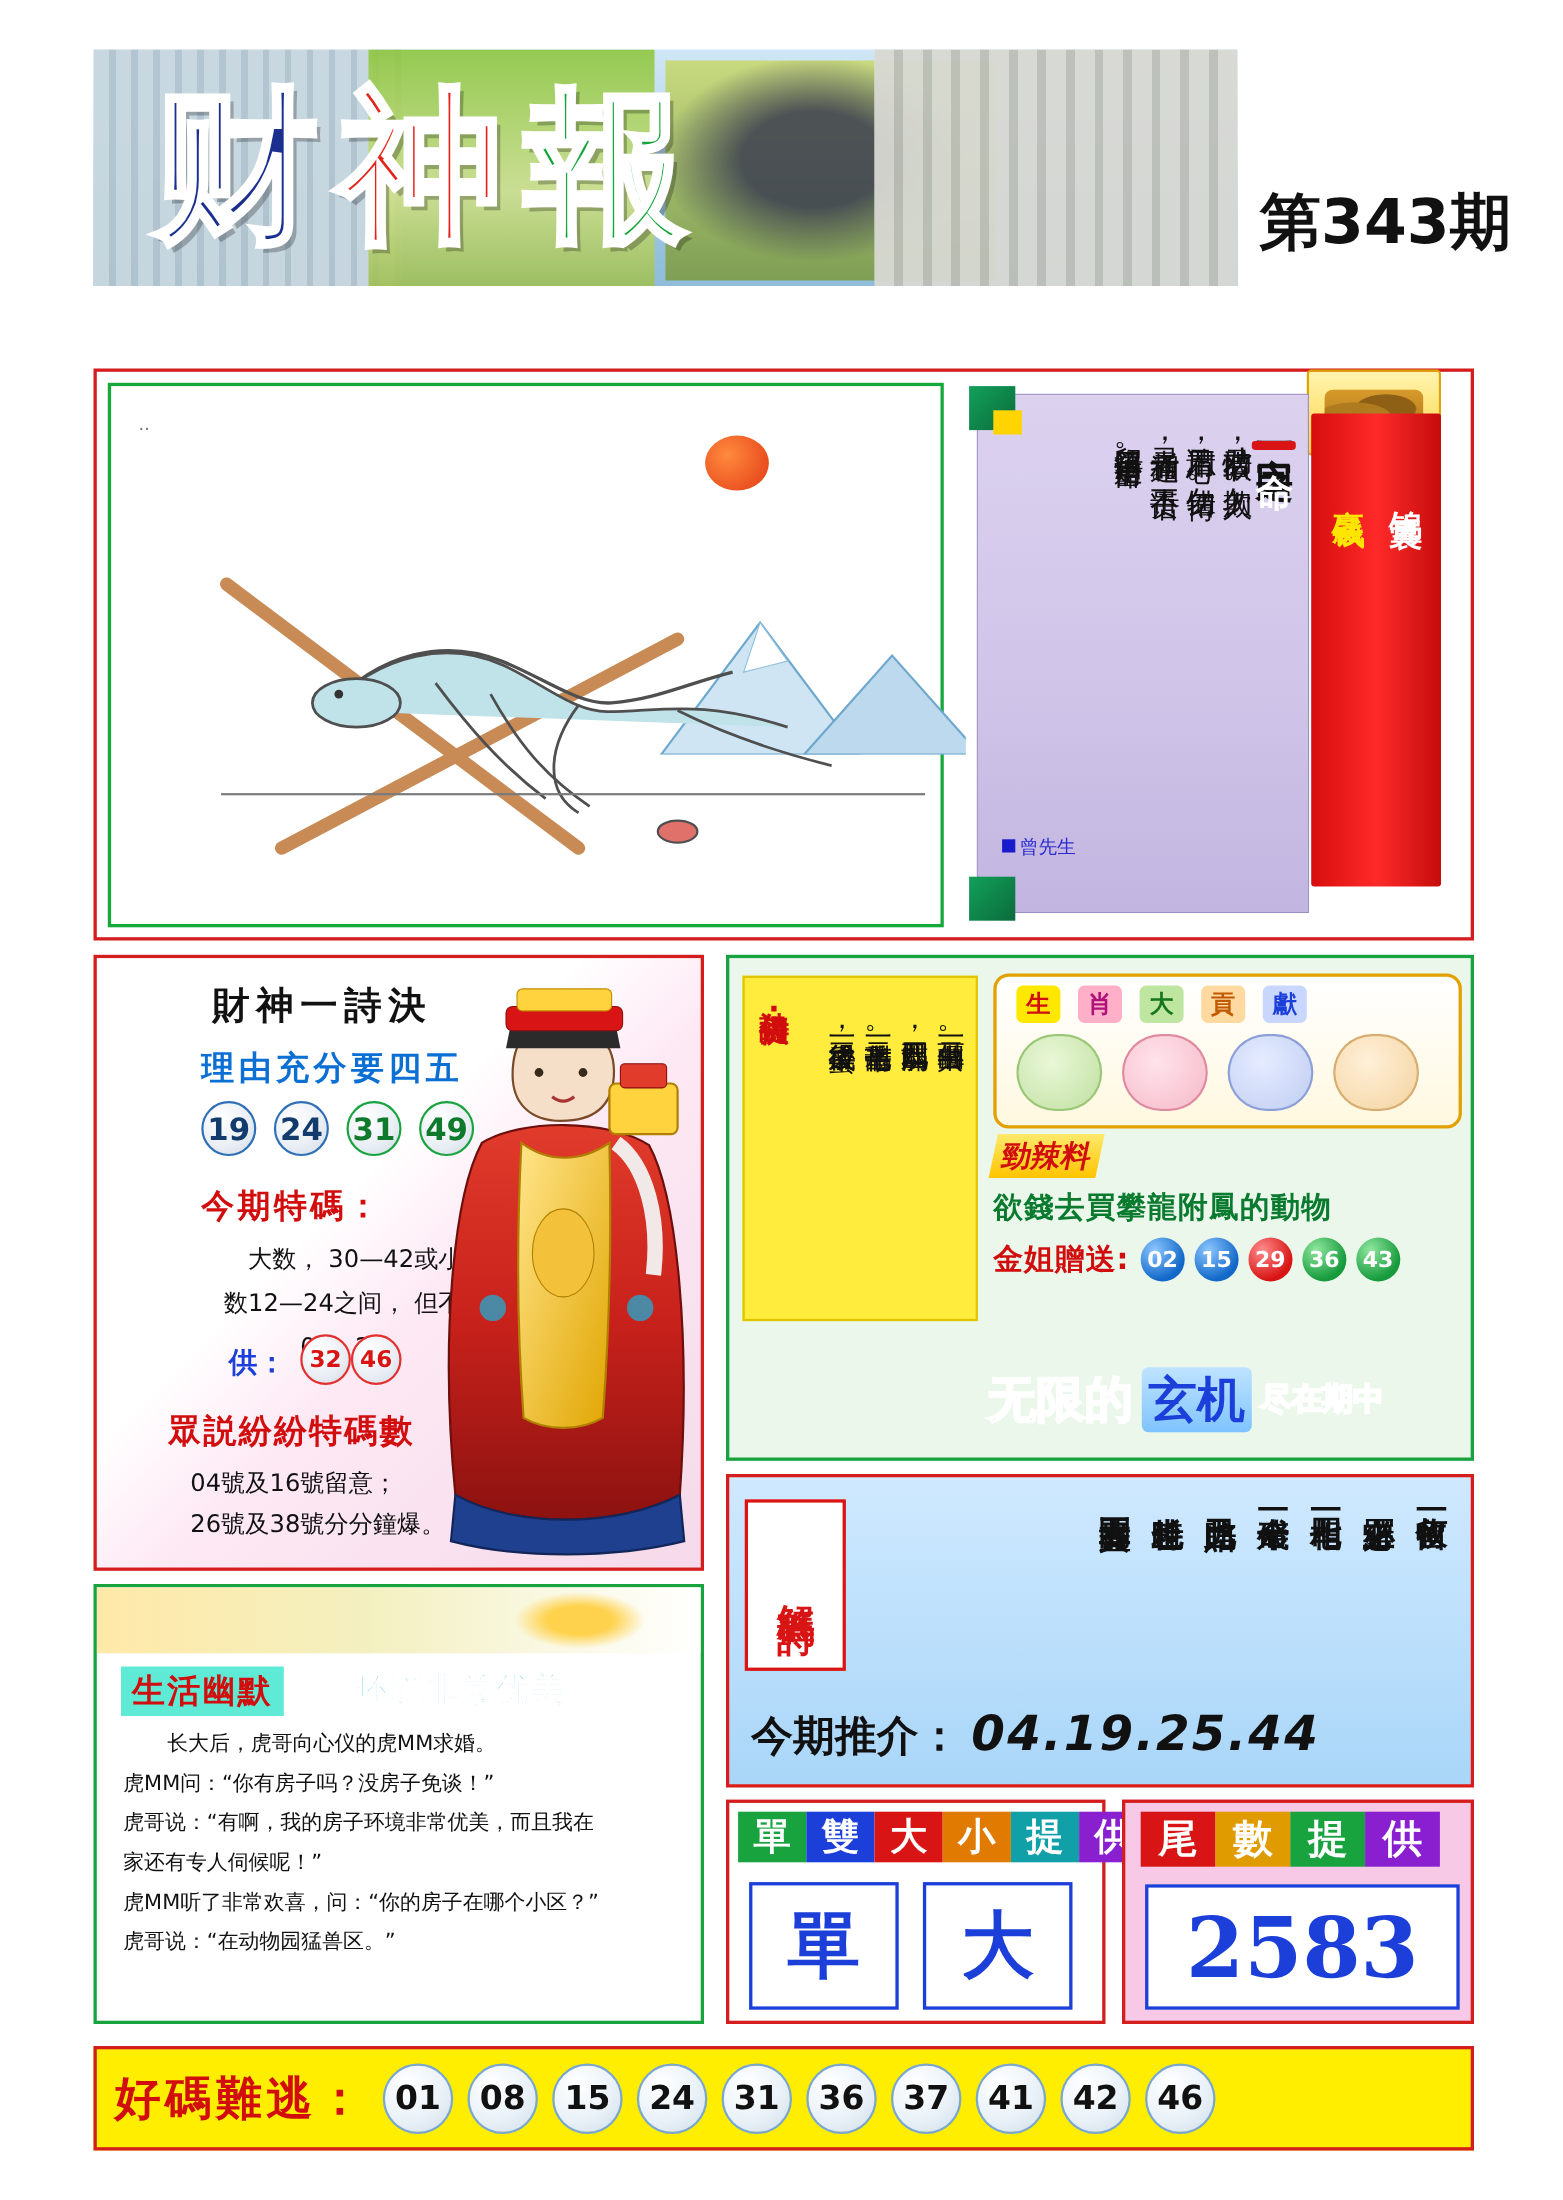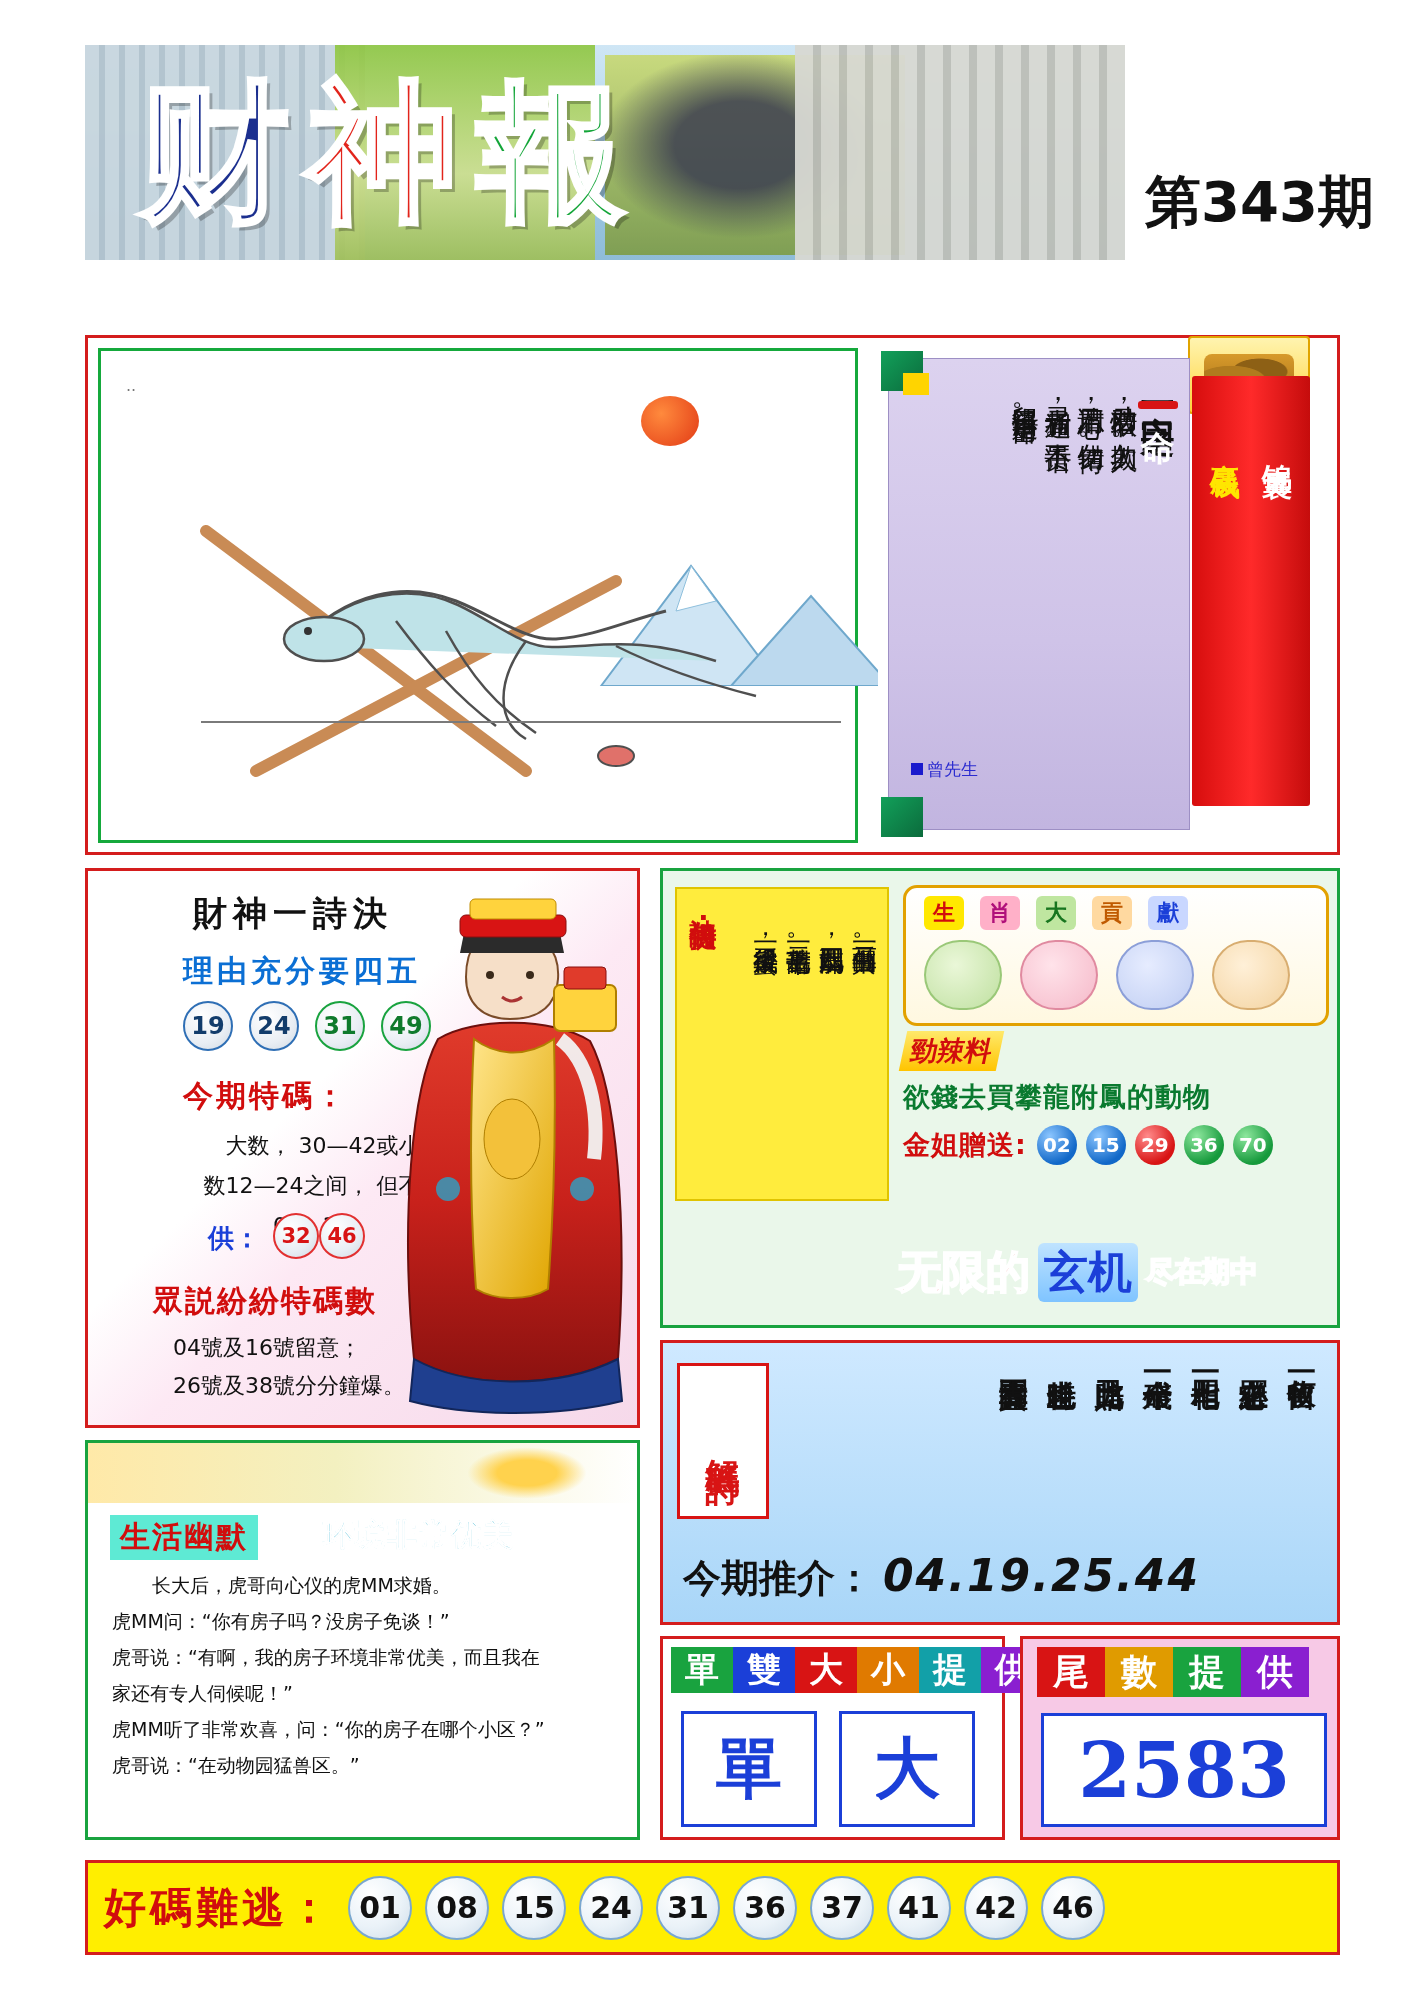--- a/index.html
+++ b/index.html
@@ -158,21 +158,21 @@
     position:absolute;left:105px;top:20px;font-size:34px;font-weight:bold;color:#111;
     font-family:"DejaVu Serif","Liberation Serif",serif;letter-spacing:6px;
   }
   .lc-sub{
     position:absolute;left:95px;top:80px;font-size:30px;font-weight:bold;color:#0b6fd4;letter-spacing:4px;
   }
   .balls-row{position:absolute;left:95px;top:130px;display:flex;gap:16px;}
   .ball{
     width:46px;height:46px;border-radius:50%;
     display:flex;align-items:center;justify-content:center;
-    font-size:24px;font-weight:bold;color:#111;
+    font-size:28px;font-weight:bold;color:#111;
     background:radial-gradient(circle at 35% 30%,#ffffff,#e9eef4 60%,#cfd8e2);
     border:2px solid #2f6fb5;
   }
   .ball.red{border-color:#e23030;color:#d81414;}
   .ball.blue{border-color:#2f6fb5;color:#123c6b;}
   .ball.green{border-color:#19a33f;color:#0f7a2c;}
   .lc-h2{
     position:absolute;left:95px;top:205px;font-size:30px;font-weight:bold;color:#d10d0d;letter-spacing:3px;
   }
   .lc-p{
@@ -535,21 +535,21 @@
     <div class="hot-tip">
       <div class="hot-badge">勁辣料</div>
       <div class="hot-line">欲錢去買攀龍附鳳的動物</div>
       <div class="gift-row">
         <span class="gift-label">金姐贈送:</span>
         <span class="gift-balls">
           <b class="b blue">02</b>
           <b class="b blue">15</b>
           <b class="b red">29</b>
           <b class="b green">36</b>
-          <b class="b green">70</b>
+          <b class="b green">43</b>
         </span>
       </div>
     </div>
 
     <div class="slogan">
       <span class="sl1">无限的</span>
       <span class="sl2">玄机</span>
       <span class="sl3">尽在期中</span>
     </div>
   </div>

